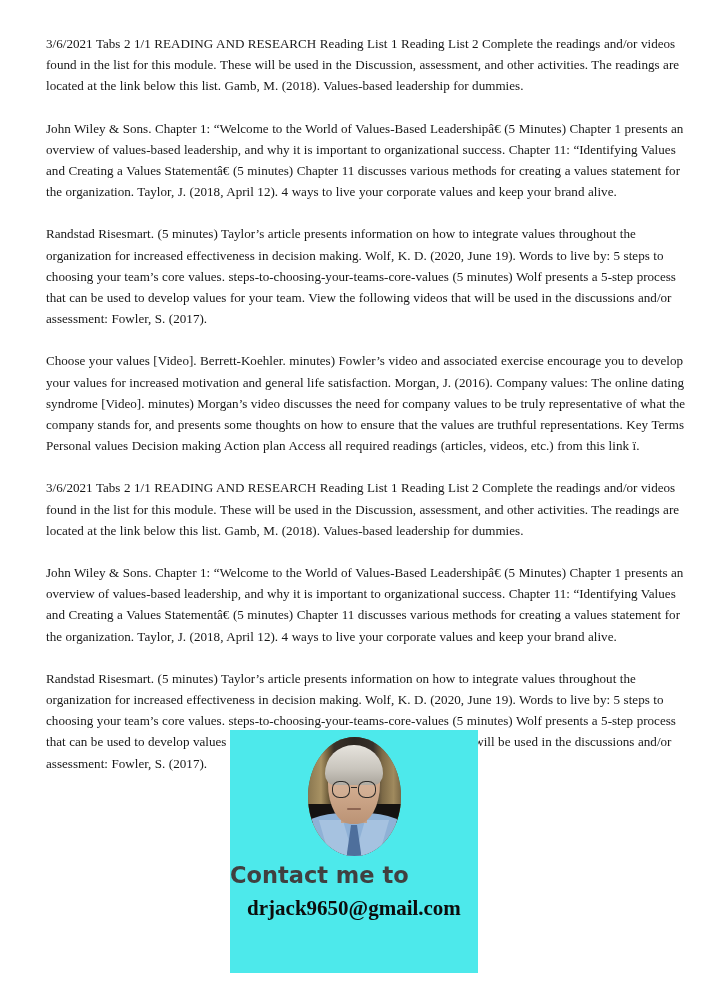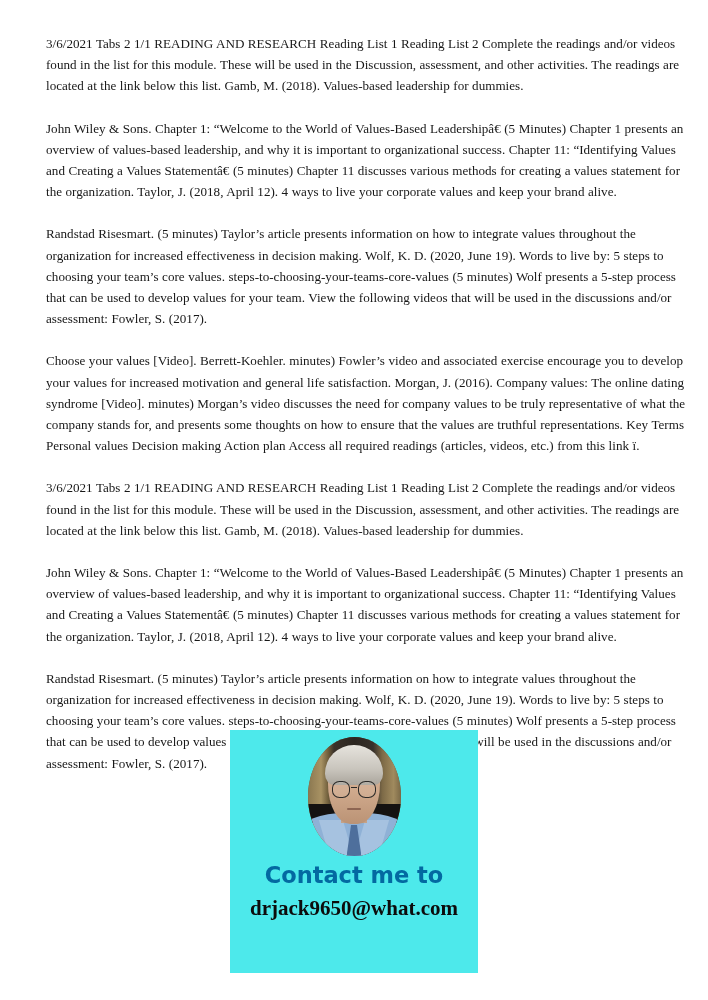--- a/index.html
+++ b/index.html
@@ -165,22 +165,21 @@
     margin-left: -8%;
     background: #8d6552;
     border-radius: 2px;
   }
 
   .overlay-line1, .overlay-line2 {
     font-family: "DejaVu Sans", "Liberation Sans", sans-serif;
     font-weight: bold;
     font-size: 22.5px;
     line-height: 27px;
-    color: #0369a1;
-    text-align: center;
+    color: #404040;
     width: 100%;
   }
   .overlay-line1 { margin-top: 6px; }
   .overlay-email {
     font-family: "Liberation Serif", "DejaVu Serif", serif;
     font-weight: bold;
     font-size: 21px;
     line-height: 26px;
     color: #0c0c0c;
     text-align: center;
@@ -215,16 +214,16 @@
       <div class="av-neck"></div>
       <div class="av-face"></div>
       <div class="av-hair"></div>
       <div class="av-glass-l"></div>
       <div class="av-glass-r"></div>
       <div class="av-bridge"></div>
       <div class="av-mouth"></div>
     </div>
 
     <div class="overlay-line1">Contact me to</div>
-    <div class="overlay-email">drjack9650@what.com</div>
+    <div class="overlay-email">drjack9650@gmail.com</div>
   </div>
 
 </div>
 
 </body></html>

